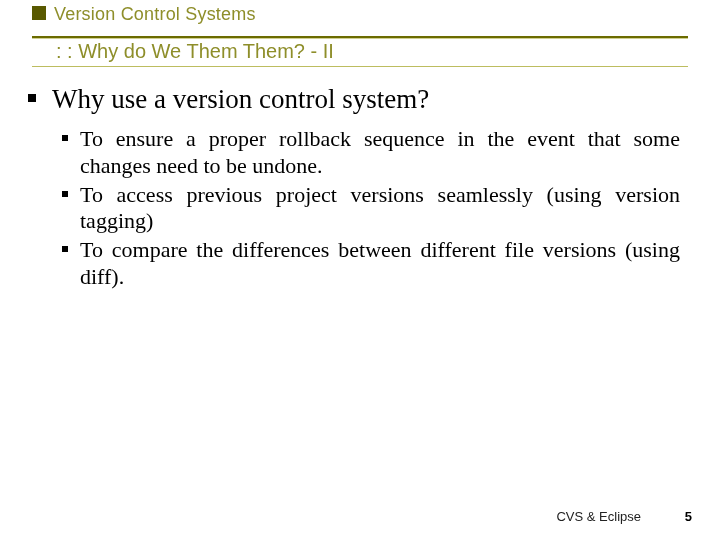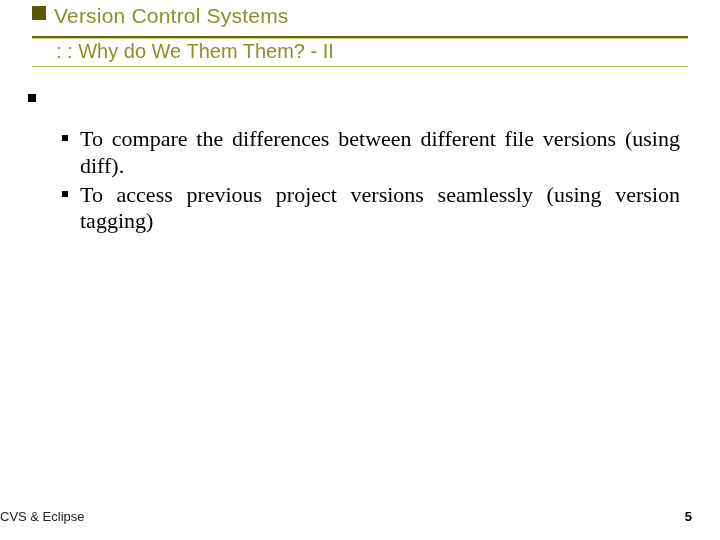--- a/index.html
+++ b/index.html
@@ -17,21 +17,21 @@
     width: 720px;
     height: 540px;
     position: relative;
     box-sizing: border-box;
   }
   .title-bar {
     position: absolute;
     left: 54px;
     top: 4px;
     font-family: Arial, Helvetica, sans-serif;
-    font-size: 21px;
+    font-size: 18px;
     font-weight: 400;
     color: #8e8e2a;
     letter-spacing: 0.2px;
   }
   .title-square {
     position: absolute;
     left: 32px;
     top: 6px;
     width: 14px;
     height: 14px;
@@ -108,21 +108,21 @@
     top: 9px;
     width: 6px;
     height: 6px;
     background: #000;
   }
   .footer-center {
     position: absolute;
     left: 0;
     width: 641px;
     bottom: 16px;
-    text-align: left;
+    text-align: right;
     font-family: Arial, Helvetica, sans-serif;
     font-size: 13px;
     color: #222;
   }
   .footer-right {
     position: absolute;
     right: 28px;
     bottom: 16px;
     font-family: Arial, Helvetica, sans-serif;
     font-size: 13px;
@@ -135,22 +135,26 @@
 
 <div class="slide">
 
   <div class="title-square"></div>
   <div class="title-bar">Version Control Systems</div>
   <div class="title-rule"></div>
   <div class="subtitle">: : Why do We Them Them? - II</div>
   <div class="sub-rule"></div>
 
   <div class="l1-bullet"></div>
+  <div class="l1">
+    <span class="l1-text">Why use a version control system?</span>
+  </div>
 
   <div class="l2-list">
+    <div class="l2-item"><span>To ensure a proper rollback sequence in the event that some changes need to be undone.</span></div>
+    <div class="l2-item"><span>To access previous project versions seamlessly (using version tagging)</span></div>
     <div class="l2-item"><span>To compare the differences between different file versions (using diff).</span></div>
-    <div class="l2-item"><span>To access previous project versions seamlessly (using version tagging)</span></div>
   </div>
 
   <div class="footer-center">CVS &amp; Eclipse</div>
   <div class="footer-right">5</div>
 
 </div>
 
 </body></html>

